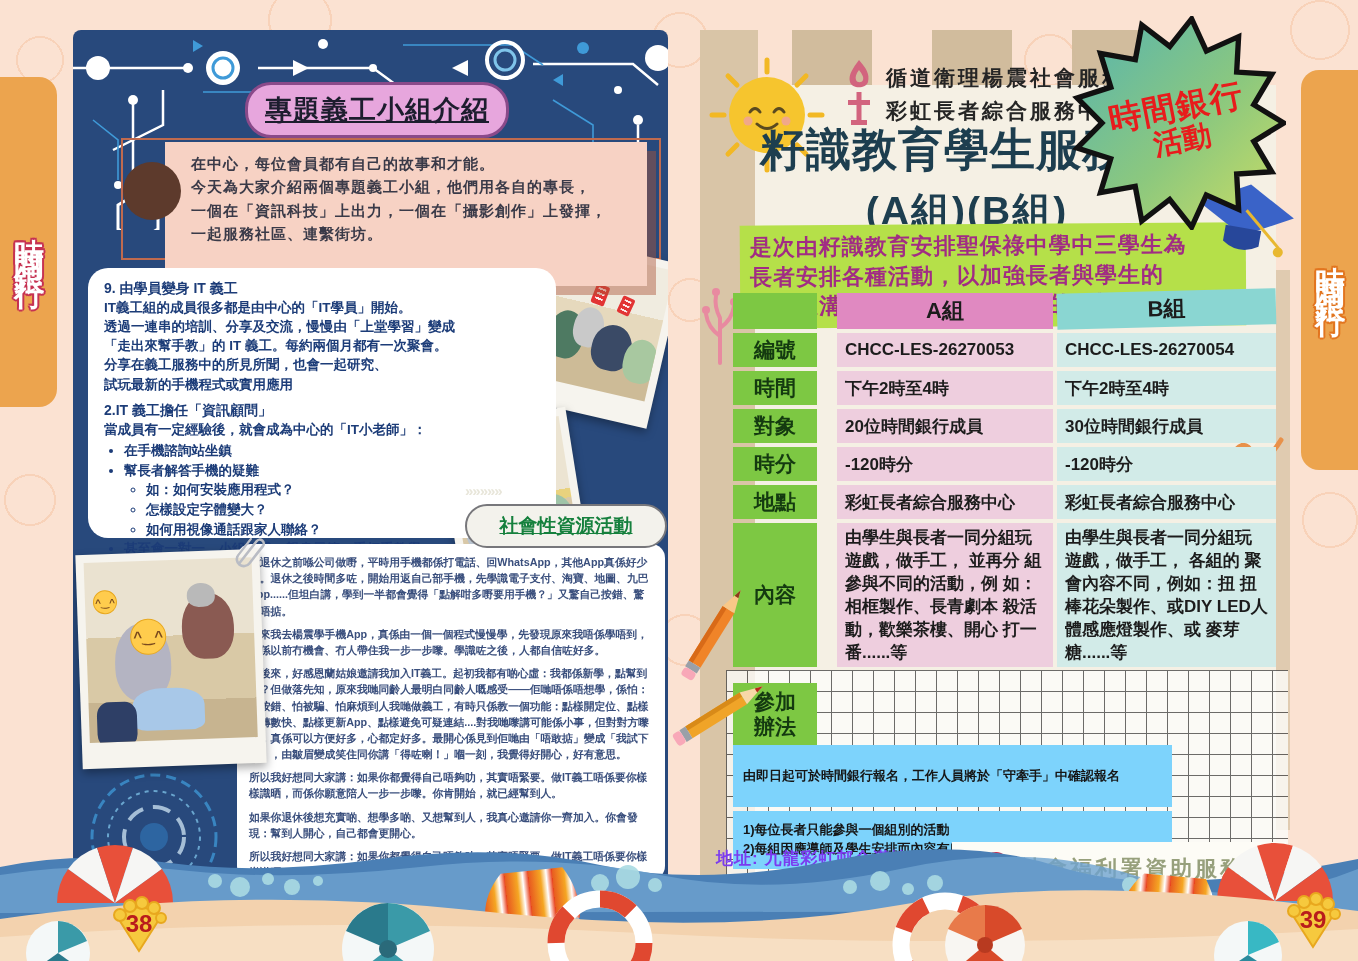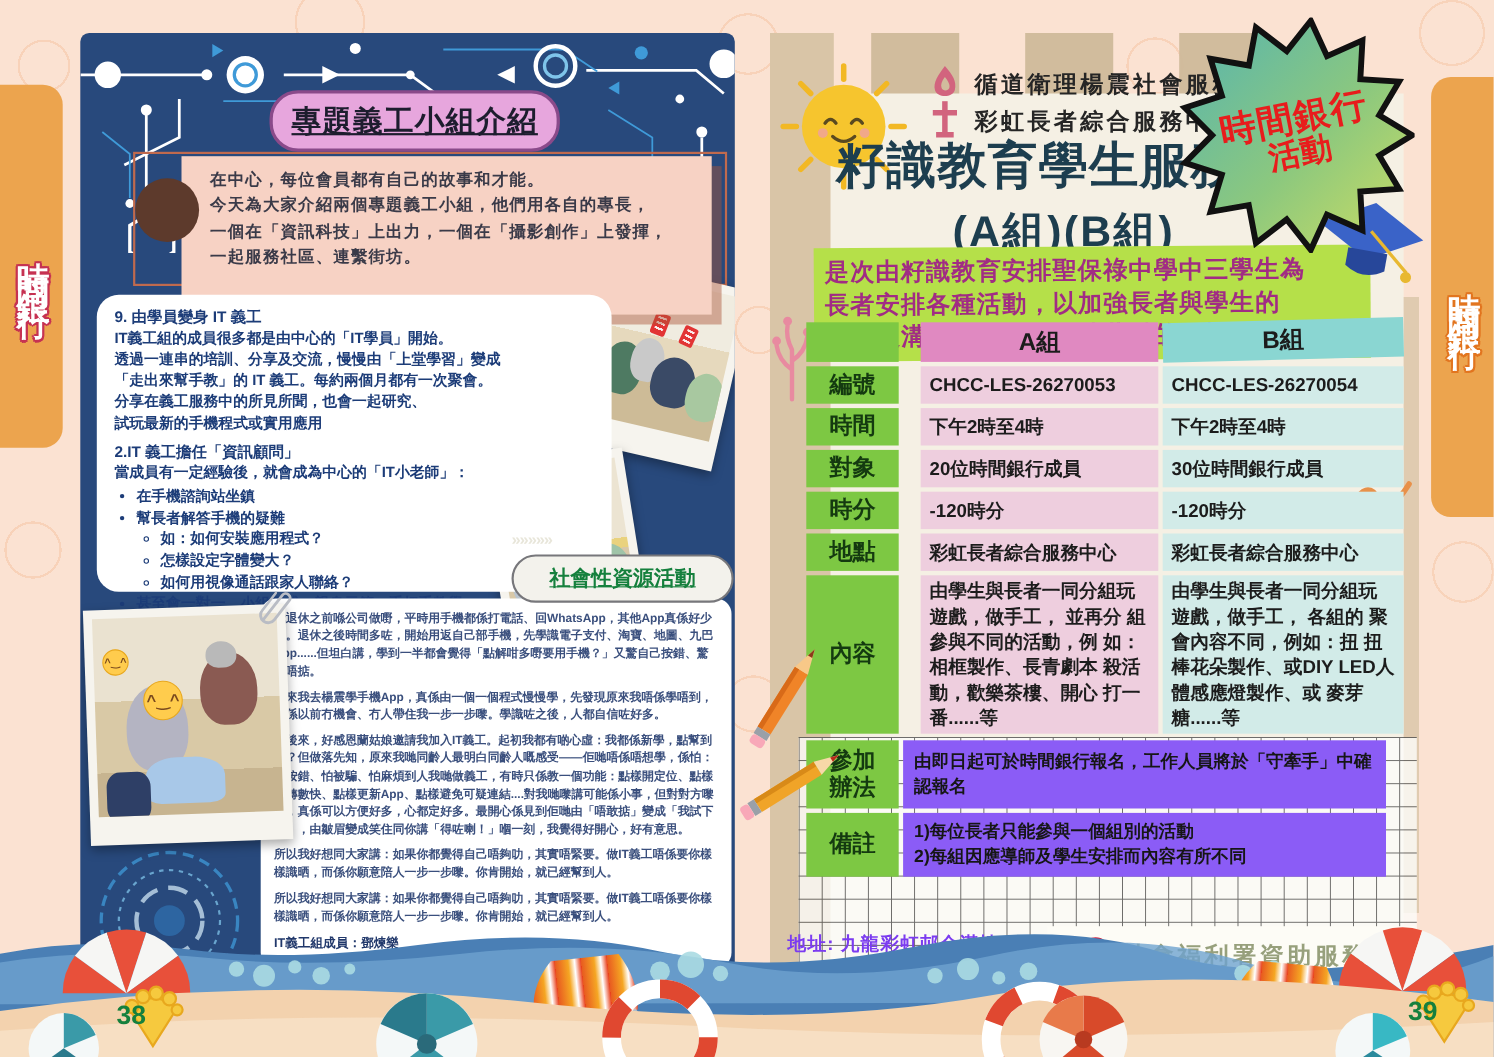--- a/index.html
+++ b/index.html
@@ -79,31 +79,31 @@
     background-image:linear-gradient(#4a4a4a 1px,transparent 1px),linear-gradient(90deg,#4a4a4a 1px,transparent 1px);background-size:21px 21px;opacity:.8;}
   .tbl{position:absolute;left:33px;top:263px;width:527px;z-index:3;}
   .trow{display:flex;margin-bottom:4px;}
   .tlabel{width:84px;min-height:34px;background:#7dc843;display:flex;align-items:center;justify-content:center;font-size:21px;font-weight:900;color:#143a10;flex:none;margin-right:4px;white-space:pre-line;text-align:right;line-height:1.2;}
   .tca,.tcb{box-sizing:border-box;padding:3px 8px;display:flex;align-items:center;font-size:17px;font-weight:700;color:#1c1c1c;}
   .tca{width:216px;background:#eecede;margin-right:4px;flex:none;margin-left:16px;}
   .tcb{width:219px;background:#d2ebe8;flex:none;}
   .thdr .tca{background:#e089c1;justify-content:center;font-size:22px;font-weight:900;}
   .thdr .tcb{background:#8ad6d2;justify-content:center;font-size:22px;font-weight:900;transform:rotate(-1.5deg) translateY(-2px);}
   .thdr .tlabel{background:#7dc843;}
-  .wide{width:439px;background:#8b5cf6;flex:none;box-sizing:border-box;padding:4px 10px;font-size:16px;font-weight:700;color:#161616;line-height:1.45;white-space:pre-line;display:flex;align-items:center;}
+  .wide{width:439px;background:#7dd3fc;flex:none;box-sizing:border-box;padding:4px 10px;font-size:13px;font-weight:700;color:#161616;line-height:1.45;white-space:pre-line;display:flex;align-items:center;}
   .footer-left{position:absolute;left:16px;top:816px;z-index:4;}
   .footer-left div{font-size:17px;font-weight:800;color:#7b3bf0;letter-spacing:1px;line-height:1.55;}
   .swd{position:absolute;left:252px;top:812px;width:334px;height:64px;background:#fdfcf6;z-index:4;display:flex;align-items:center;padding:4px 8px;box-sizing:border-box;}
   .swd .txt .cn{font-size:22px;color:#97a07c;letter-spacing:3px;font-weight:700;}
   .swd .txt .en{font-size:9.5px;color:#8a967c;font-family:"Liberation Serif",serif;}
   .deco{position:absolute;z-index:3;}
   
   .beach{position:absolute;left:0;top:841px;width:1358px;height:120px;z-index:5;}
   .shell{position:absolute;z-index:7;width:66px;height:60px;}
-  .shell .num{position:absolute;left:0;top:16px;width:100%;font-size:24px;font-weight:900;color:#15803d;}
+  .shell .num{position:absolute;left:0;top:16px;width:100%;text-align:center;font-size:24px;font-weight:900;color:#b91c1c;}
 </style>
 </head>
 <body>
 
 <div class="canvas">
   <div class="doodles"></div>
 
   <div class="tab tab-left">
     <span>時間銀行</span>
   </div>
@@ -232,20 +232,21 @@
       <span>社會性資源活動</span>
     </div>
 
     <div class="card2">
       <div>
 
       <p>我退休之前喺公司做嘢，平時用手機都係打電話、回WhatsApp，其他App真係好少掂。退休之後時間多咗，開始用返自己部手機，先學識電子支付、淘寶、地圖、九巴App......但坦白講，學到一半都會覺得「點解咁多嘢要用手機？」又驚自己按錯、驚搞唔掂。</p>
           <p>後來我去楊震學手機App，真係由一個一個程式慢慢學，先發現原來我唔係學唔到，只係以前冇機會、冇人帶住我一步一步嚟。學識咗之後，人都自信咗好多。</p>
           <p>再後來，好感恩蘭姑娘邀請我加入IT義工。起初我都有啲心虛：我都係新學，點幫到人？但做落先知，原來我哋同齡人最明白同齡人嘅感受——佢哋唔係唔想學，係怕：怕按錯、怕被騙、怕麻煩到人我哋做義工，有時只係教一個功能：點樣開定位、點樣用轉數快、點樣更新App、點樣避免可疑連結....對我哋嚟講可能係小事，但對對方嚟講，真係可以方便好多，心都定好多。最開心係見到佢哋由「唔敢掂」變成「我試下先」，由皺眉變成笑住同你講「得咗喇！」嗰一刻，我覺得好開心，好有意思。</p>
           <p>所以我好想同大家講：如果你都覺得自己唔夠叻，其實唔緊要。做IT義工唔係要你樣樣識晒，而係你願意陪人一步一步嚟。你肯開始，就已經幫到人。</p>
+          <p>如果你退休後想充實啲、想學多啲、又想幫到人，我真心邀請你一齊加入。你會發現：幫到人開心，自己都會更開心。</p>
           <p>所以我好想同大家講：如果你都覺得自己唔夠叻，其實唔緊要。做IT義工唔係要你樣樣識晒，而係你願意陪人一步一步嚟。你肯開始，就已經幫到人。</p>
         </div>
       <div class="member">IT義工組成員：鄧煉樂</div>
     </div>
 
     <svg class="deco" width="150" height="140" viewBox="0 0 150 140" style="left:6px;top:732px;opacity:.75;">
       <circle cx="75" cy="75" r="62" fill="none" stroke="#3f9ad8" stroke-width="3" stroke-dasharray="10 6"></circle>
       <circle cx="75" cy="75" r="46" fill="none" stroke="#7fc4ea" stroke-width="2" stroke-dasharray="4 5"></circle>
       <circle cx="75" cy="75" r="30" fill="none" stroke="#cfe6f5" stroke-width="4" stroke-dasharray="18 10"></circle>
       <circle cx="75" cy="75" r="14" fill="#2f6fae"></circle>
@@ -384,27 +385,26 @@
 殺活動，歡樂茶樓、開心
 打一番......等</div>
           <div class="tcb">由學生與長者一同分組玩
 遊戲，做手工， 各組的
 聚會內容不同，例如：扭
 扭棒花朵製作、或DIY
 LED人體感應燈製作、或
 麥芽糖......等</div>
         </div>
         </div>
-      <div class="trow" style="margin-top:6px;">
+      <div class="trow" style="margin-top:16px;flex-direction:column;">
         <div class="tlabel" style="min-height:62px;">參加
 辦法</div>
         <div class="wide" style="min-height:62px;">由即日起可於時間銀行報名，工作人員將於「守牽手」中確認報名</div>
       </div>
       <div class="trow" style="margin-top:4px;">
-        <div class="tlabel" style="min-height:58px;">備註</div>
         <div class="wide" style="min-height:58px;">1)每位長者只能參與一個組別的活動
 2)每組因應導師及學生安排而內容有所不同</div>
       </div>
     </div>
 
     <svg class="deco" width="40" height="110" viewBox="0 0 28 96" style="left:-6px;top:548px;transform:rotate(32deg);">
       <rect x="8" y="24" width="12" height="56" fill="#f08428"></rect>
       <rect x="8" y="24" width="4" height="56" fill="#d86a18"></rect>
       <path d="M8,24 L14,4 20,24 Z" fill="#f8c888"></path>
         <path d="M12,11 L14,4 16,11 Z" fill="#8a3a1a"></path>

